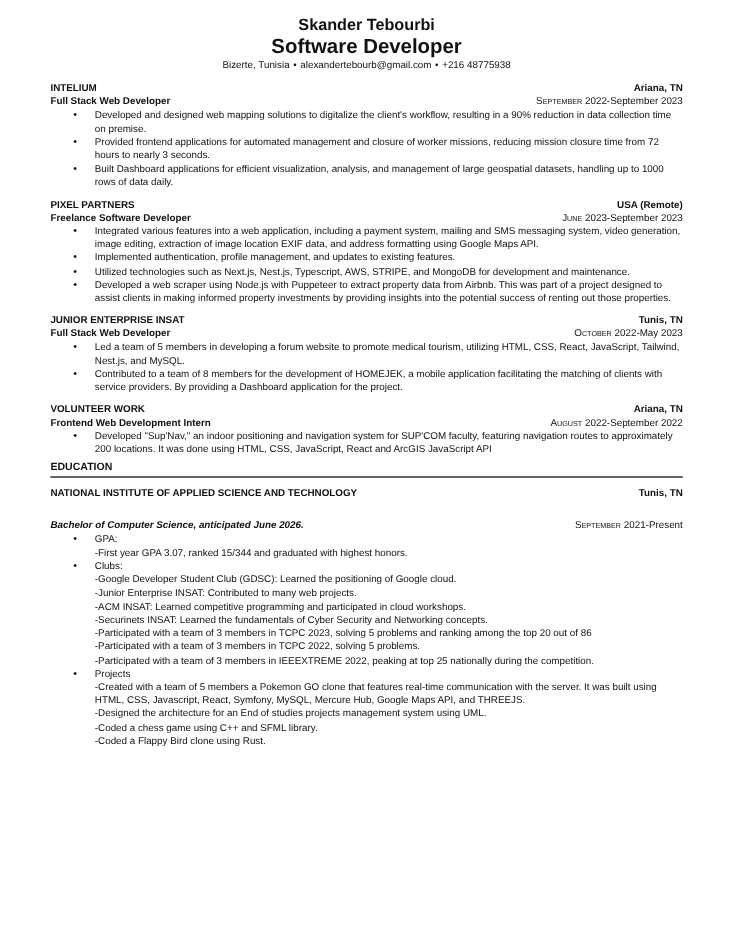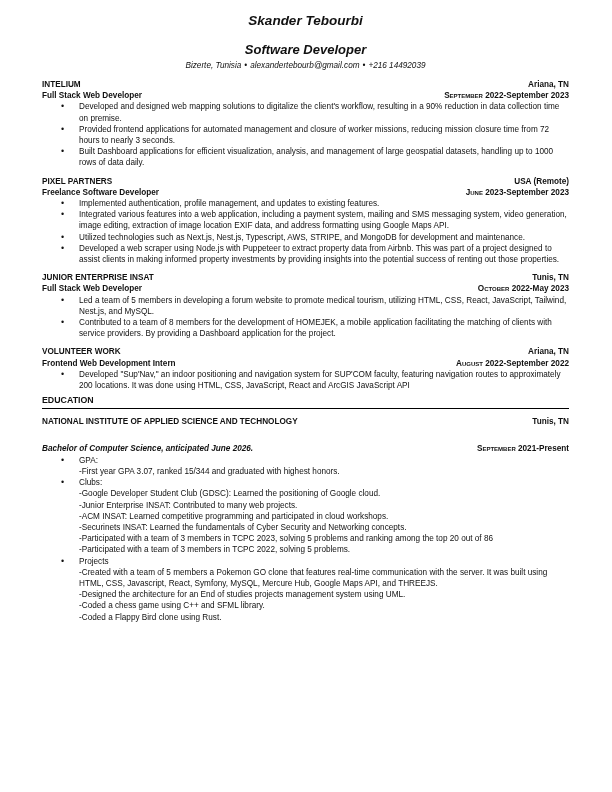--- a/index.html
+++ b/index.html
@@ -2,56 +2,56 @@
 <html><head>
 <meta charset="utf-8">
 <style>
   html, body { margin: 0; padding: 0; background: #ffffff; }
   body {
     width: 612px; height: 792px; overflow: hidden; position: relative;
     font-family: "Liberation Sans", "DejaVu Sans", sans-serif;
     color: #111111;
   }
   .page { position: absolute; left: 42px; top: 0; width: 527px; }
-  .header { text-align: center; font-style: italic; }
+  .header { text-align: center; }
   .name { font-weight: bold; font-size: 13.5px; margin-top: 13px; line-height: 16px; }
-  .title { font-weight: bold; font-size: 13px; line-height: 18px; margin-top: 12px; }
+  .title { font-weight: bold; font-size: 17px; line-height: 18px; margin-top: 1px; }
   .contact { font-size: 8.2px; line-height: 12px; margin-top: 1px; }
   .contact .sep { margin: 0 3px; }
   .section-title {
     font-weight: bold; font-size: 8.8px; line-height: 12px;
     border-bottom: 1.2px solid #000; padding-bottom: 2px;
   }
   .section-exp { margin-top: 24px; }
   .section-edu { margin-top: 3px; }
   .entry { margin-top: 7px; font-size: 8.2px; line-height: 11.2px; }
   .row { display: flex; justify-content: space-between; align-items: baseline; }
   .org { font-weight: 600; }
   .loc { font-weight: 600; }
   .role { font-weight: 600; text-align: right; }
   .role.italic { font-style: italic; margin-top: 16px; }
-  .dates { font-weight: 700; }
+  .dates { font-weight: 400; }
   .dates .sc { font-variant: small-caps; }
   ul.bullets { list-style: none; margin: 0; padding: 0; }
   ul.bullets li { position: relative; padding-left: 37px; font-weight: 500; }
   ul.bullets li::before {
     content: "\2022"; position: absolute; left: 19px; top: 0; font-size: 9px;
   }
   .subline { padding-left: 37px; }
 </style>
 </head>
 <body>
 
 <div class="page">
 
   <div class="header">
     <div class="name">Skander Tebourbi</div>
     <div class="title">Software Developer</div>
     <div class="contact">
-      <span>Bizerte, Tunisia</span><span class="sep">•</span><span>alexandertebourb@gmail.com</span><span class="sep">•</span><span>+216 14492039</span>
+      <span>Bizerte, Tunisia</span><span class="sep">•</span><span>alexandertebourb@gmail.com</span><span class="sep">•</span><span>+216 48775938</span>
     </div>
   </div>
 
 
   <div class="entry">
     <div class="row">
       <span class="org">INTELIUM</span>
       <span class="loc">Ariana, TN</span>
     </div>
     <div class="row">
@@ -68,22 +68,22 @@
   <div class="entry">
     <div class="row">
       <span class="org">PIXEL PARTNERS</span>
       <span class="loc">USA (Remote)</span>
     </div>
     <div class="row">
       <span class="role">Freelance Software Developer</span>
       <span class="dates"><span class="sc">June</span><span> 2023-September 2023</span></span>
     </div>
     <ul class="bullets">
+      <li>Integrated various features into a web application, including a payment system, mailing and SMS messaging system, video generation, image editing, extraction of image location EXIF data, and address formatting using Google Maps API.</li>
       <li>Implemented authentication, profile management, and updates to existing features.</li>
-      <li>Integrated various features into a web application, including a payment system, mailing and SMS messaging system, video generation, image editing, extraction of image location EXIF data, and address formatting using Google Maps API.</li>
       <li>Utilized technologies such as Next.js, Nest.js, Typescript, AWS, STRIPE, and MongoDB for development and maintenance.</li>
       <li>Developed a web scraper using Node.js with Puppeteer to extract property data from Airbnb. This was part of a project designed to assist clients in making informed property investments by providing insights into the potential success of renting out those properties.</li>
     </ul>
   </div>
 
   <div class="entry">
     <div class="row">
       <span class="org">JUNIOR ENTERPRISE INSAT</span>
       <span class="loc">Tunis, TN</span>
     </div>
@@ -131,20 +131,21 @@
     <ul class="bullets">
       <li><span>Clubs:</span></li>
     </ul>
     <div class="subline">-Google Developer Student Club (GDSC): Learned the positioning of Google cloud.</div>
     <div class="subline">-Junior Enterprise INSAT: Contributed to many web projects.</div>
     <div class="subline">-ACM INSAT: Learned competitive programming and participated in cloud workshops.</div>
     <div class="subline">-Securinets INSAT: Learned the fundamentals of Cyber Security and Networking concepts.</div>
 
     <div class="subline">-Participated with a team of 3 members in TCPC 2023, solving 5 problems and ranking among the top 20 out of 86</div>
     <div class="subline">-Participated with a team of 3 members in TCPC 2022, solving 5 problems.</div>
+    <div class="subline">-Participated with a team of 3 members in IEEEXTREME 2022, peaking at top 25 nationally during the competition.</div>
 
     <ul class="bullets">
       <li><span>Projects</span></li>
     </ul>
     <div class="subline">-Created with a team of 5 members a Pokemon GO clone that features real-time communication with the server. It was built using HTML, CSS, Javascript, React, Symfony, MySQL, Mercure Hub, Google Maps API, and THREEJS.</div>
     <div class="subline">-Designed the architecture for an End of studies projects management system using UML.</div>
     <div class="subline">-Coded a chess game using C++ and SFML library.</div>
     <div class="subline">-Coded a Flappy Bird clone using Rust.</div>
   </div>
 

